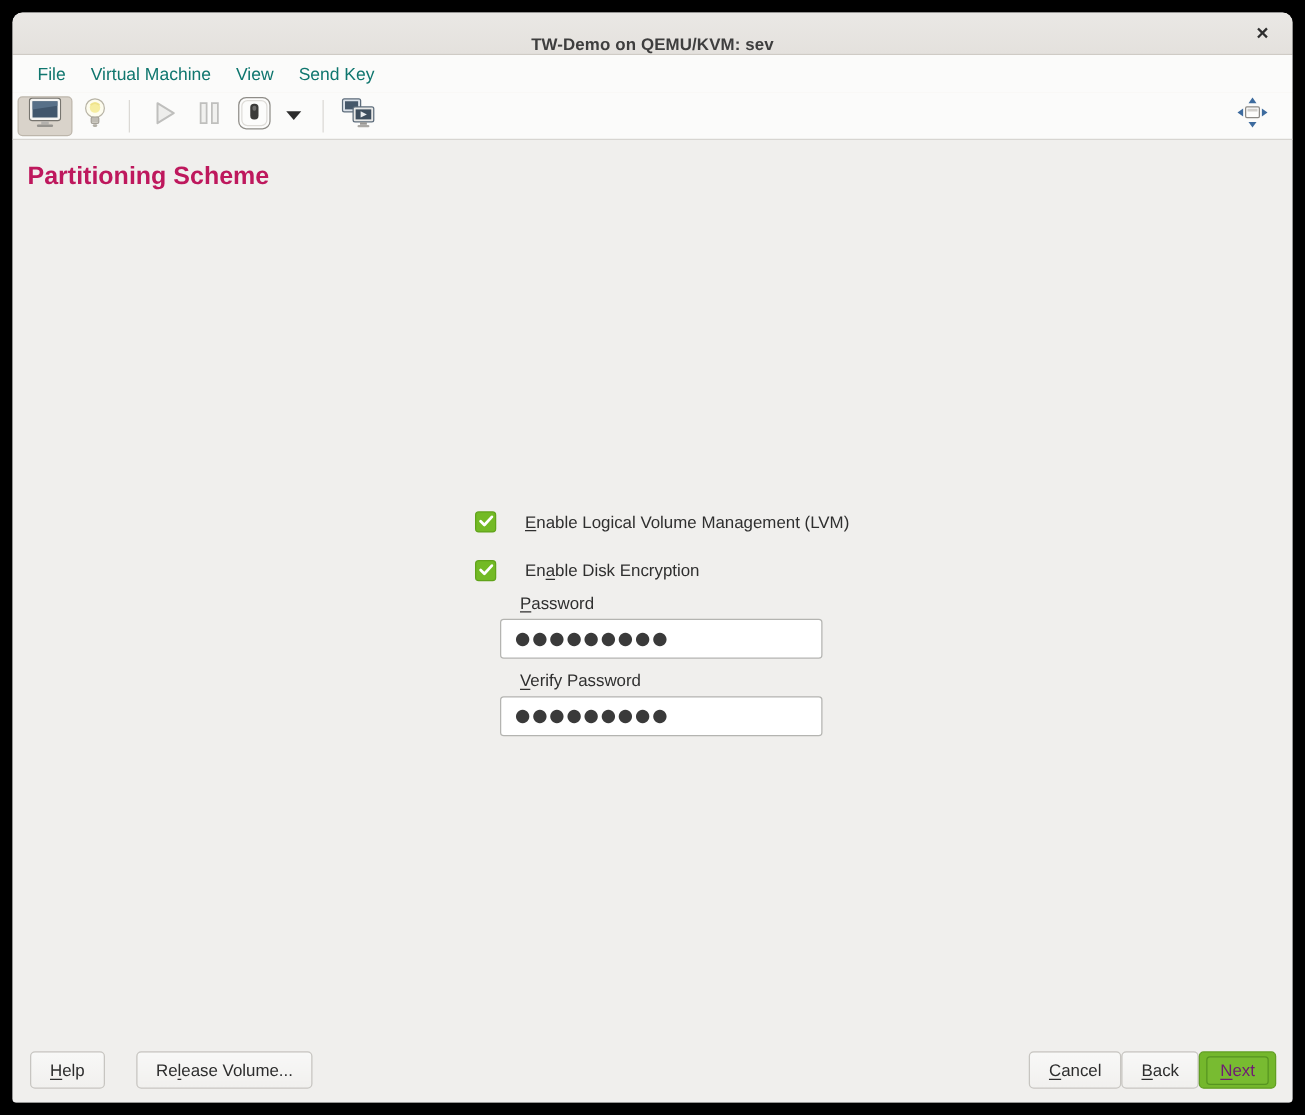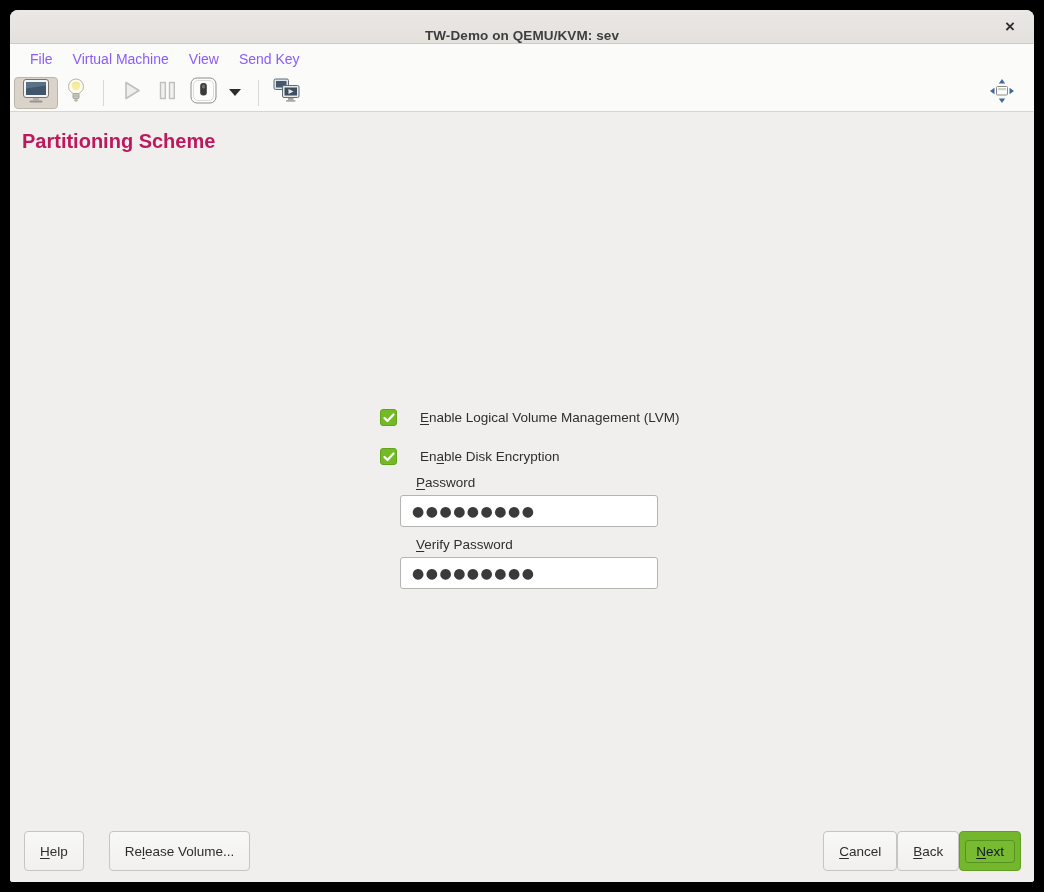--- a/index.html
+++ b/index.html
@@ -19,21 +19,21 @@
   .titlebar .title { font-size:13.5px; font-weight:bold; color:#3e3e3e; letter-spacing:.1px; }
   .close-btn {
     position:absolute; right:10px; top:0; height:34px; width:28px;
     display:flex; align-items:center; justify-content:center;
     font-size:17px; font-weight:bold; color:#2e2e2e; cursor:default;
   }
 
   
   .menubar {
     height:30px; background:#fbfbfa; display:flex; align-items:center;
-    padding-left:10px; color:#8b5cf6; font-size:14px;
+    padding-left:10px; color:#0f766e; font-size:14px;
   }
   .menu-item { padding:5px 10px; }
 
   
   .toolbar {
     height:38px; background:#fbfbfa; border-bottom:1px solid #d7d5d1;
     display:flex; align-items:center; padding:0 14px 0 4px;
   }
   .tool-btn { height:32px; min-width:36px; display:flex; align-items:center; justify-content:center; border-radius:4px; }
   .tool-btn.pressed { width:44px; background:#d9d3ca; border:1px solid #bdb6ab; }
@@ -66,26 +66,26 @@
   .input-password { top:383px; }
   .input-verify { top:445px; }
 
   .mn { text-decoration:underline; text-underline-offset:2px; }
 
   
   .btn-group { position:absolute; bottom:11px; display:flex; }
   .btn-group.left { left:14px; gap:25px; }
   .btn-group.right { right:13px; }
   .btn {
-    height:40px; display:flex; align-items:center; justify-content:center;
+    height:30px; display:flex; align-items:center; justify-content:center;
     padding:0 15px; background:linear-gradient(#f8f8f7,#f1f0ee);
     border:1px solid #c7c5c1; border-radius:4px;
     font-size:13.5px; color:#2d2d2d; white-space:nowrap;
   }
-  .btn-next { background:#74b72c; border:1px solid #619e23; color:#0f172a; padding:0 5px; }
+  .btn-next { background:#74b72c; border:1px solid #619e23; color:#701a75; padding:0 5px; }
   .btn-next .focus-ring { border:1px solid #569421; border-radius:3px; padding:3px 10px; background:#78bb31; }
 </style>
 </head>
 <body>
 
 <div class="window">
 
   <div class="titlebar">
     <span class="title">TW-Demo on QEMU/KVM: sev</span>
     <span class="close-btn">×</span>

